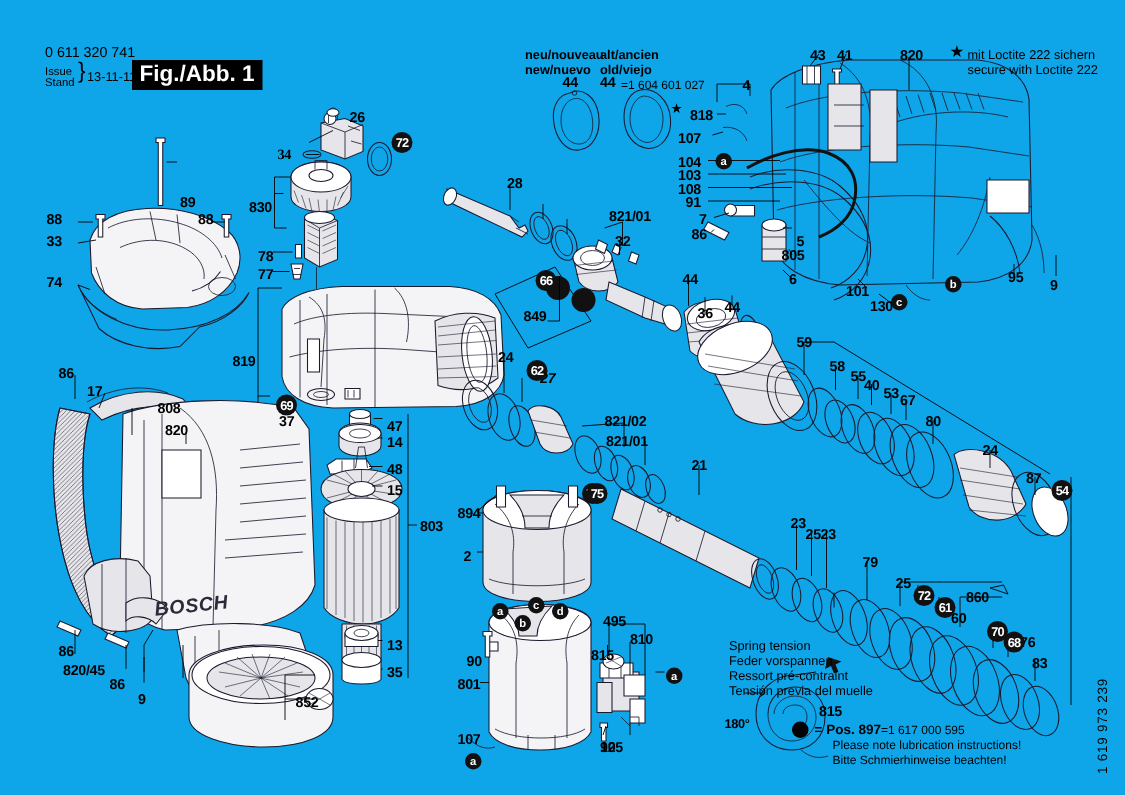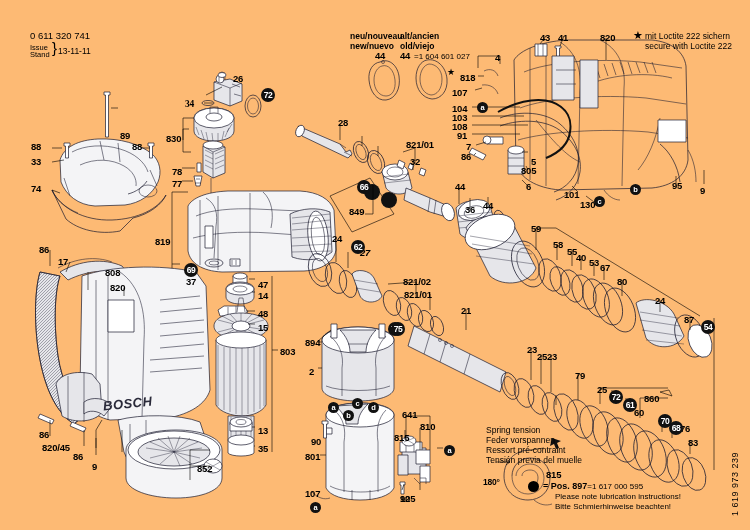--- a/index.html
+++ b/index.html
@@ -7,21 +7,21 @@
     background: #ffffff;
   }
   body {
     font-family: "Liberation Sans", sans-serif;
     color: #000;
   }
   #page {
     position: relative;
     width: 750px;
     height: 530px;
-    background: #fdba74;
+    background: #0ea5e9;
     overflow: hidden;
   }
   #page svg.art {
     position: absolute;
     left: 0; top: 0;
     width: 750px; height: 530px;
     pointer-events: none;
   }
   .lbl {
     position: absolute;
@@ -596,20 +596,21 @@
     <path class="lead" d="M714 318 L714 470"></path>
   </svg>
 
   <div class="hdr-block" style="left:30px; top:30px; font-size:9.5px;">0 611 320 741</div>
 
   <div class="hdr-block" style="left:30px; top:43px; font-size:7.5px;">Issue</div>
   <div class="hdr-block" style="left:30px; top:50px; font-size:7.5px;">Stand</div>
   <div class="hdr-block" style="left:52px; top:41px; font-size:15px; line-height:0.95;">}</div>
   <div class="hdr-block" style="left:58px; top:46px; font-size:8.5px;">13-11-11</div>
 
+  <div class="blk" style="left:88px; top:40px;">Fig./Abb. 1</div>
 
 
   <div class="hdr-block b" style="left:350px; top:31px;">neu/nouveau</div>
   <div class="hdr-block b" style="left:350px; top:41px;">new/nuevo</div>
   <div class="hdr-block b" style="left:400px; top:31px;">alt/ancien</div>
   <div class="hdr-block b" style="left:400px; top:41px;">old/viejo</div>
   <div class="lbl" style="left:375px; top:51px;">44</div>
   <div class="lbl" style="left:400px; top:51px;">44</div>
   <div class="hdr-block" style="left:414px; top:52px; font-size:8px;">=1 604 601 027</div>
 
@@ -663,21 +664,21 @@
       <div class="lbl" style="left: 258px; top: 309px;">48</div>
       <div class="lbl" style="left: 258px; top: 323px;">15</div>
       <div class="lbl" style="left: 280px; top: 347px;">803</div>
       <div class="lbl" style="left: 258px; top: 426px;">13</div>
       <div class="lbl" style="left: 258px; top: 444px;">35</div>
       <div class="lbl" style="left: 305px; top: 338px;">894</div>
       <div class="lbl" style="left: 309px; top: 367px;">2</div>
       <div class="lbl" style="left: 311px; top: 437px;">90</div>
       <div class="lbl" style="left: 305px; top: 452px;">801</div>
       <div class="lbl" style="left: 305px; top: 489px;">107</div>
-      <div class="lbl" style="left: 402px; top: 410px;">641</div>
+      <div class="lbl" style="left: 402px; top: 410px;">495</div>
       <div class="lbl" style="left: 420px; top: 422px;">810</div>
       <div class="lbl" style="left: 394px; top: 433px;">815</div>
       <div class="lbl" style="left: 400px; top: 494px;">92</div>
       <div class="lbl" style="left: 400px; top: 494px;">105</div>
       <div class="lbl" style="left: 338px; top: 118px;">28</div>
       <div class="lbl" style="left: 406px; top: 140px;">821/01</div>
       <div class="lbl" style="left: 410px; top: 157px;">32</div>
       <div class="lbl" style="left: 349px; top: 207px;">849</div>
       <div class="lbl" style="left: 455px; top: 182px;">44</div>
       <div class="lbl" style="left: 465px; top: 205px;">36</div>

